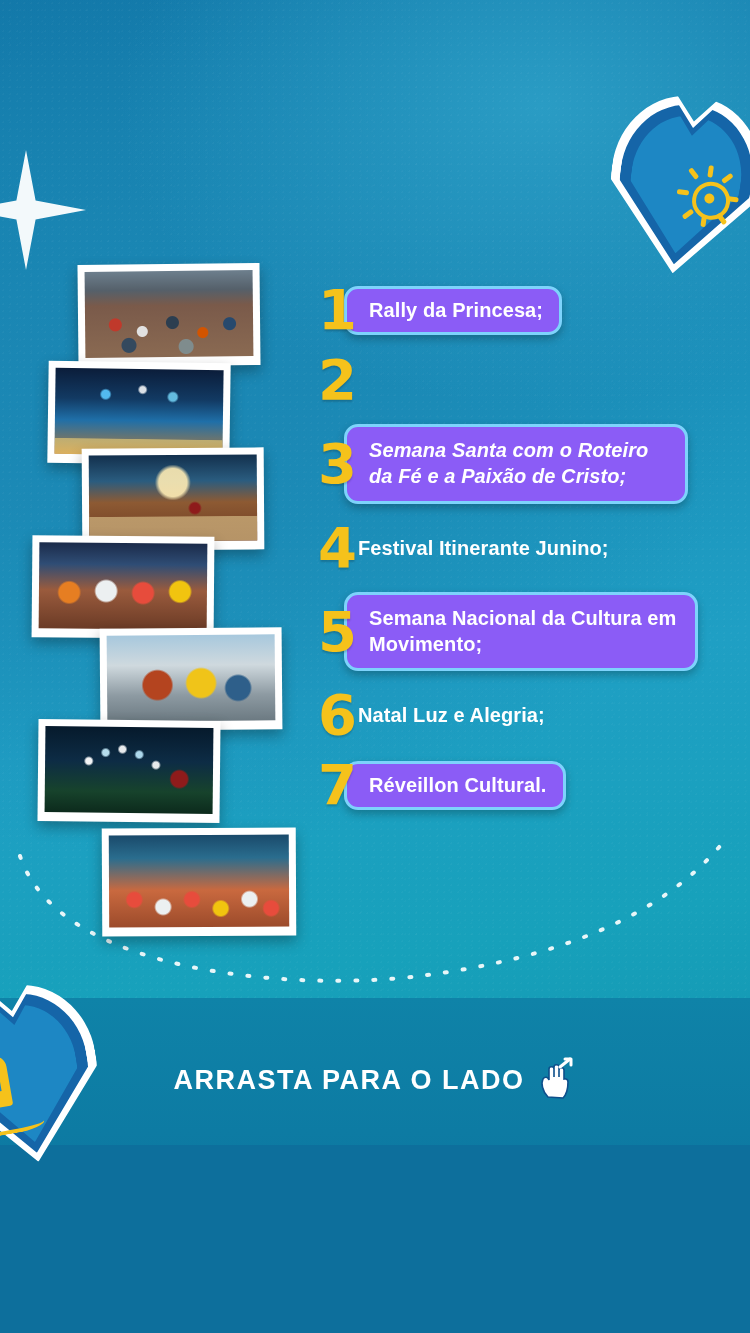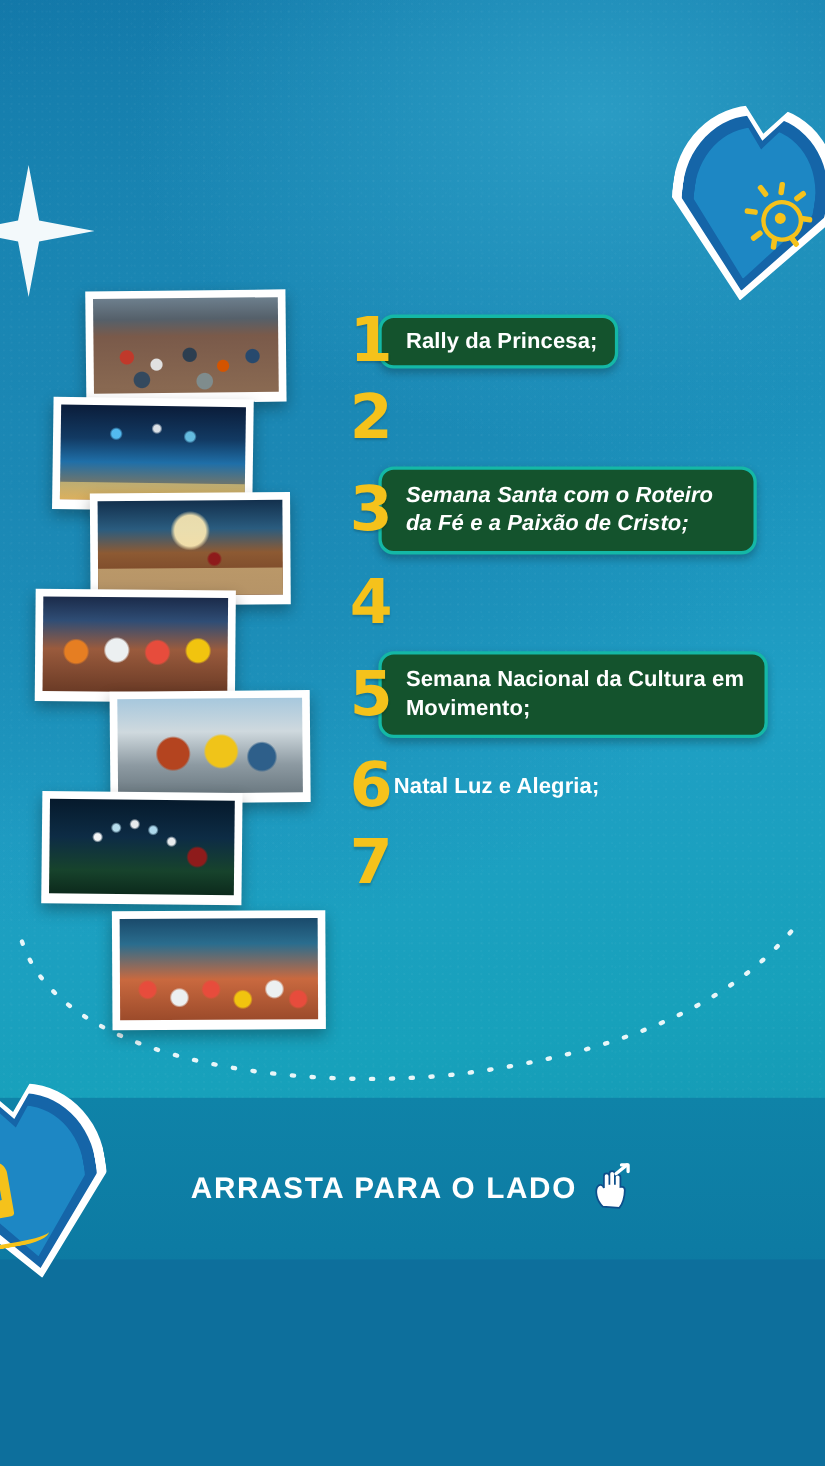--- a/index.html
+++ b/index.html
@@ -184,23 +184,23 @@
   .row{position:relative;display:flex;align-items:center;margin-bottom:18px;}
   .num{
     font-size:56px;line-height:52px;font-weight:700;color:#f5c21b;
     font-family:"DejaVu Sans", sans-serif;
     letter-spacing:-1px;
     width:46px;text-align:left;
     position:relative;z-index:3;
     text-shadow:0 2px 2px rgba(0,0,0,.18);
   }
   .pill{
-    background:#14532d;
+    background:#8b5cf6;
     color:#ffffff;
-    border:3px solid #14b8a6;
+    border:3px solid #7dd3fc;
     border-radius:14px;
     padding:8px 16px 9px 22px;
     margin-left:-20px;
     font-size:20px;
     font-weight:700;
     line-height:26px;
     box-shadow:0 4px 8px rgba(0,0,0,.25);
     position:relative;z-index:2;
     letter-spacing:.1px;
   }
@@ -293,34 +293,36 @@
     <div class="num">2</div>
   </div>
 
   <div class="row three-line">
     <div class="num">3</div>
     <div class="pill" style="max-width:300px;">Semana Santa com o Roteiro da Fé e a Paixão de Cristo;</div>
   </div>
 
   <div class="row two-line">
     <div class="num">4</div>
+    <div class="pill" style="background:transparent;border:none;box-shadow:none;max-width:300px;padding-left:14px;">Festival Itinerante Junino;</div>
   </div>
 
   <div class="row two-line">
     <div class="num">5</div>
     <div class="pill" style="max-width:310px;">Semana Nacional da Cultura em Movimento;</div>
   </div>
 
   <div class="row">
     <div class="num">6</div>
     <div class="pill" style="background:transparent;border:none;box-shadow:none;padding-left:14px;">Natal Luz e Alegria;</div>
   </div>
 
   <div class="row">
     <div class="num">7</div>
+    <div class="pill">Réveillon Cultural.</div>
   </div>
 
 </div>
 
 <div class="footer">
   <div class="footer-text">ARRASTA PARA O LADO</div>
   <svg class="hand" viewBox="0 0 42 46">
     <path d="M14 40 C8 34, 7 26, 9 22 C11 19, 14 20, 15 23 L15 12 C15 9, 20 9, 20 12 L20 20 L20 10 C20 7, 25 7, 25 10 L25 20 L25 13 C25 10, 30 10, 30 13 L30 22 C30 22, 34 21, 34 25 C34 31, 32 38, 29 41 Z" fill="#ffffff" stroke="#0d4f8b" stroke-width="1.6"></path>
     <path d="M26 10 L36 2" stroke="#ffffff" stroke-width="3" stroke-linecap="round"></path>
     <path d="M31 2 L37 2 L37 8" fill="none" stroke="#ffffff" stroke-width="3" stroke-linecap="round" stroke-linejoin="round"></path>

